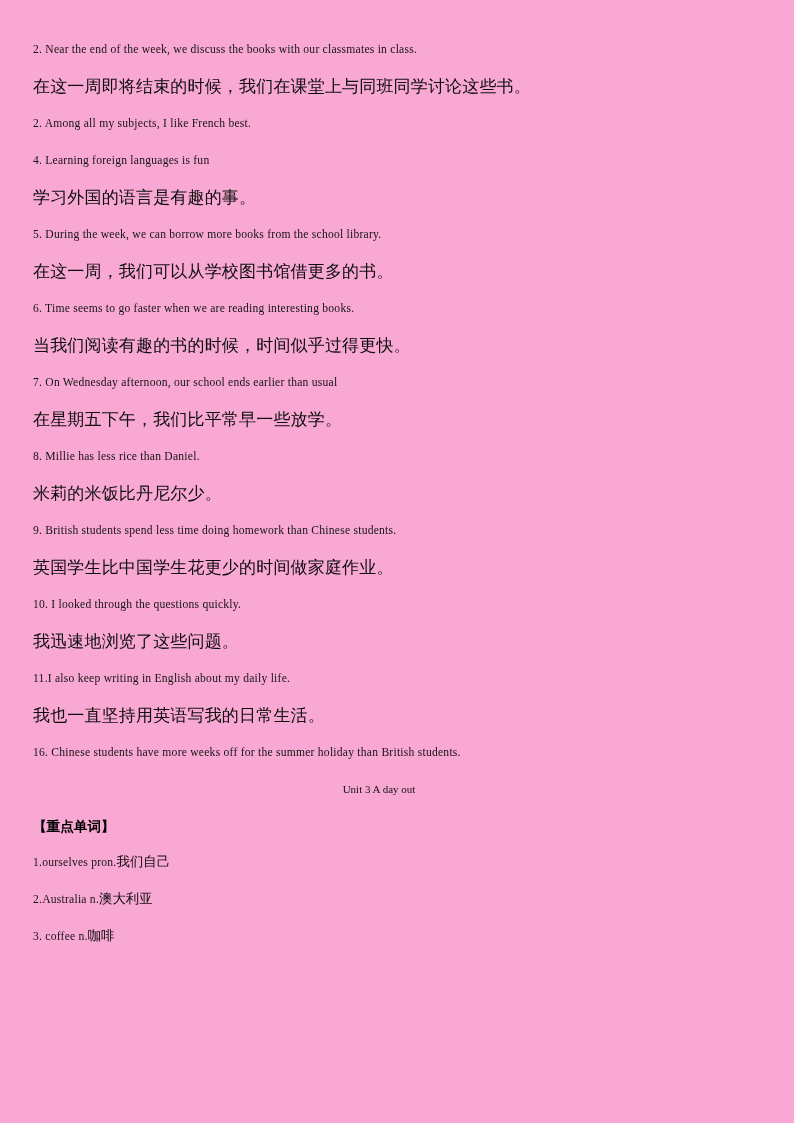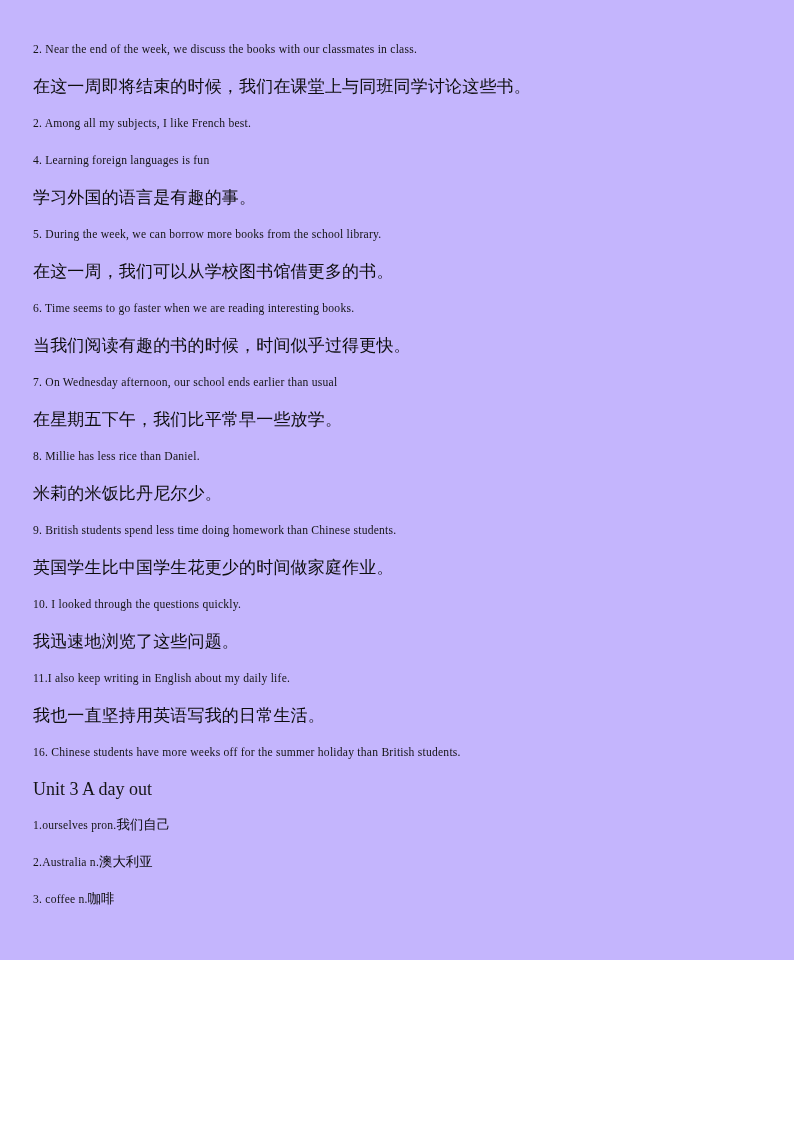--- a/index.html
+++ b/index.html
@@ -4,23 +4,23 @@
 <title>Unit 3 A day out — Notes</title>
 <style>
   html, body {
     margin: 0;
     padding: 0;
     background: #ffffff;
   }
   .page {
     position: relative;
     width: 794px;
-    height: 960px;
+    height: 1123px;
     margin: 0 auto;
-    background: #c4b5fd;
+    background: #f9a8d4;
     overflow: hidden;
     box-sizing: border-box;
   }
   .content {
     position: absolute;
     left: 33px;
     top: 38px;
     width: 728px;
   }
 
@@ -45,23 +45,23 @@
     font-family: "Liberation Sans", "DejaVu Sans", sans-serif;
     font-size: 17px;
     letter-spacing: 0.01em;
     color: #0d0d0d;
   }
 
   
   .unit-heading {
     height: 37px;
     line-height: 23px;
-    text-align: left;
+    text-align: center;
     font-family: "Liberation Serif", "DejaVu Serif", serif;
-    font-size: 18px;
+    font-size: 11px;
     color: #141414;
     padding-right: 36px;
     box-sizing: border-box;
   }
 
   
   .section-header {
     height: 37px;
     line-height: 23px;
     font-family: "Liberation Sans", "DejaVu Sans", sans-serif;
@@ -120,20 +120,21 @@
     <div class="line en">10. I looked through the questions quickly.</div>
     <div class="line zh">我迅速地浏览了这些问题。</div>
 
     <div class="line en">11.I also keep writing in English about my daily life.</div>
     <div class="line zh">我也一直坚持用英语写我的日常生活。</div>
 
     <div class="line en">16. Chinese students have more weeks off for the summer holiday than British students.</div>
 
     <div class="unit-heading">Unit 3 A day out</div>
 
+    <div class="section-header">【重点单词】</div>
 
     <div class="vocab"><span class="lat">1.ourselves pron.</span><span class="cjk">我们自己</span></div>
 
     <div class="vocab"><span class="lat">2.Australia n.</span><span class="cjk">澳大利亚</span></div>
 
     <div class="vocab"><span class="lat">3. coffee n.</span><span class="cjk">咖啡</span></div>
 
 
   </div>
 </div>

